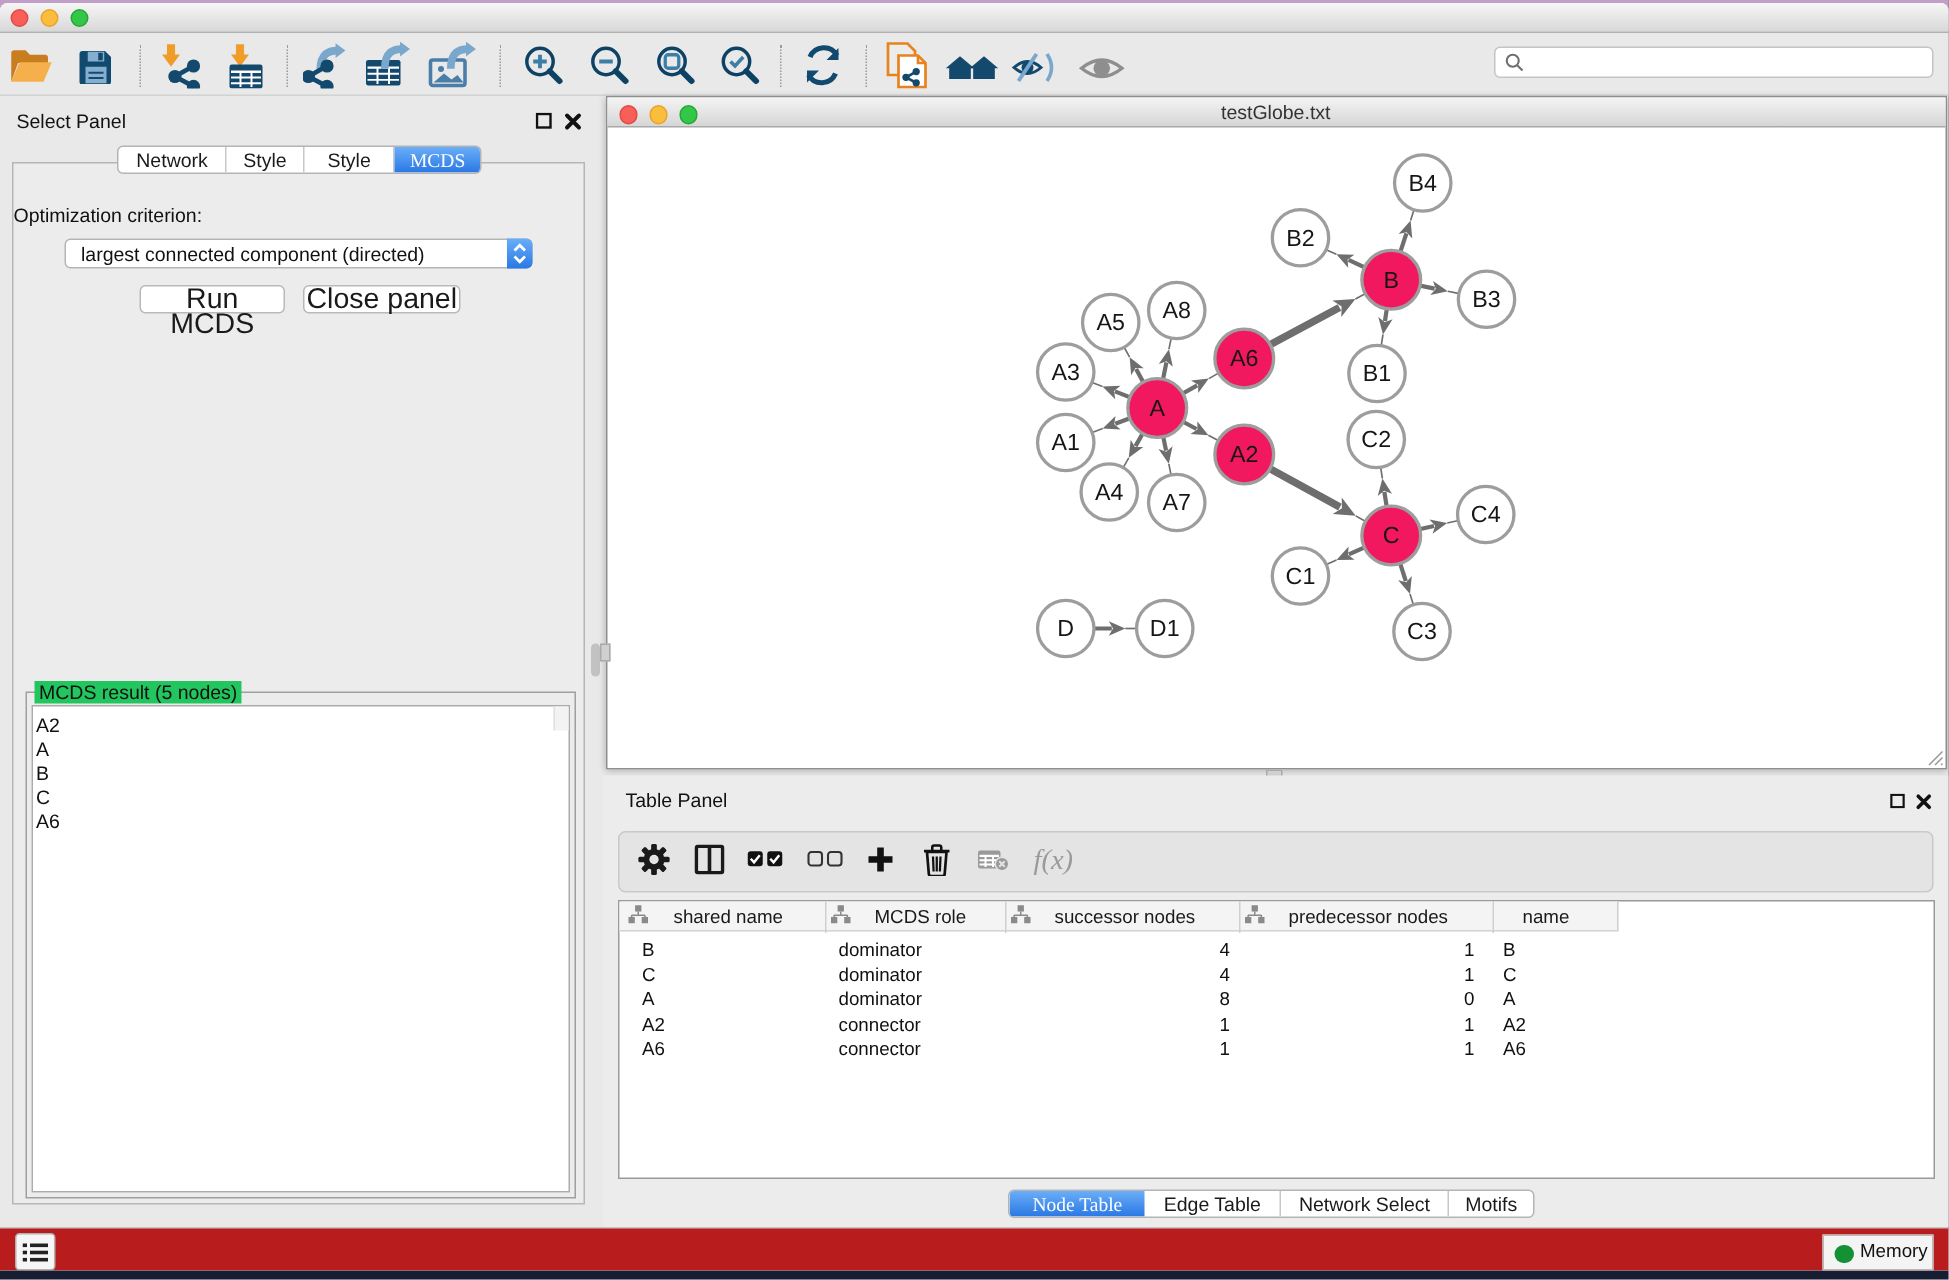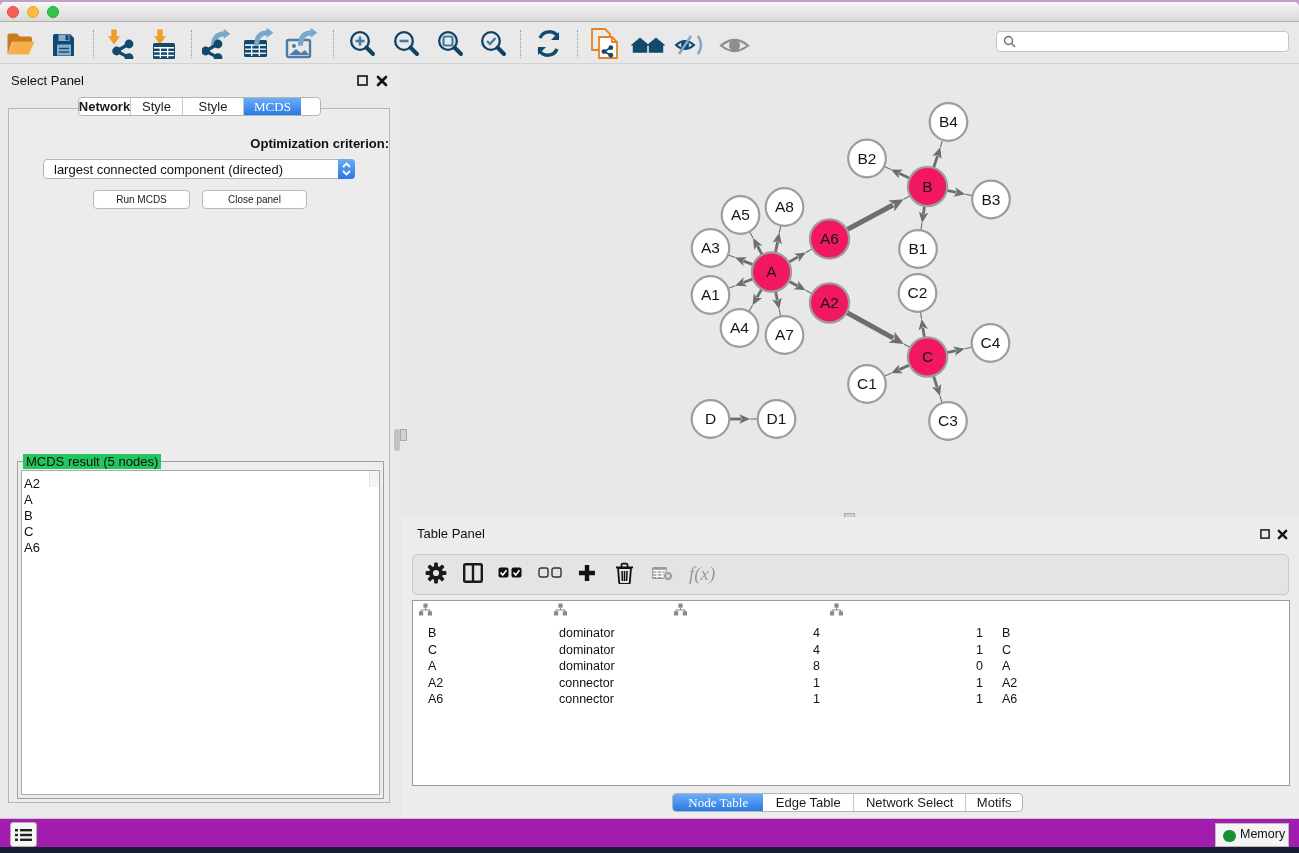--- a/index.html
+++ b/index.html
@@ -20,21 +20,21 @@
 #ctrlpanel { position:absolute; left:0; top:62px; width:401px; height:754px; background:#e9e9e9; }
 #ctrlbox { position:absolute; left:8px; top:44px; width:382px; height:695px;
   border:1px solid #b6b6b6; background:#ececec; }
 .tabs { position:absolute; display:flex; height:19px; border:1px solid #b4b4b4;
   border-radius:4px; overflow:hidden; background:#fff; font-size:13px; z-index:6; }
 .tabs div { display:flex; align-items:center; justify-content:center; color:#1a1a1a;
   border-right:1px solid #c8c8c8; height:100%; }
 .tabs div:last-child { border-right:none; }
 .tabs .sel { background:linear-gradient(#6aaef8,#2a78e4); color:#fff; border-right:none;font-family:Liberation Serif, serif; }
 .btn { position:absolute; height:19px; background:#fff; border:1px solid #b9b9b9;
-  border-radius:4px; font-size:10px; color:#1a1a1a; text-align:center; line-height:17px; }
+  border-radius:4px; font-size:19px; color:#1a1a1a; text-align:center; line-height:17px; }
 #mcdsfs { position:absolute; left:8px; top:352px; width:367px; height:338px;
   border:1px solid #9f9f9f; }
 #mcdslegend { position:absolute; left:5px; top:-8px; background:#22c55e; padding:0 3px;
   font-size:13px; color:#111; }
 #mcdslist { position:absolute; left:3px; top:8px; width:359px; height:325px; background:#fff;
   border:1px solid #ababab; font-size:13px; color:#111; padding-top:5px; }
 #mcdslist div { height:16px; line-height:16px; padding-left:2px; }
 #scrolltrack { position:absolute; right:0px; top:0px; width:10px; height:323px;
   background:#f3f3f3; border-left:1px solid #e0e0e0; }
 #netwin { position:absolute; left:403.5px; top:62px; width:894px; height:449px;
@@ -46,21 +46,21 @@
 #tptoolbar { position:absolute; left:10px; top:37px; width:877px; height:41px;
   background:#e4e4e4; border:1px solid #c9c9c9; border-radius:5px; }
 #tptable { position:absolute; left:10px; top:83px; width:878px; height:186px;
   background:#fff; border:1px solid #9a9a9a; }
 #thead { position:absolute; left:0; top:0; width:666px; height:20px; background:#f4f4f4;
   border-bottom:1px solid #d4d4d4; border-right:1px solid #cfcfcf; font-size:12.5px; color:#1a1a1a; }
 #thead .hl { position:absolute; top:0; height:21px; border-left:1px solid #cfcfcf; }
 #thead span { position:absolute; top:3px; }
 .trow { position:absolute; width:100%; height:16.5px; font-size:12.5px; color:#111; }
 .trow span { position:absolute; top:1px; }
-#statusbar { position:absolute; left:0; top:816px; width:100%; height:29px; background:#a21caf;
+#statusbar { position:absolute; left:0; top:816px; width:100%; height:29px; background:#b91c1c;
   border-top:1px solid #c6c6c6; }
 #membtn { position:absolute; right:10px; top:4px; width:74px; height:23.5px; background:#f4f4f4;
   border:1px solid #b9b9b9; font-size:12.5px; color:#111;
   line-height:21px; padding-left:24px; }
 #listbtn { position:absolute; left:10px; top:3px; width:27px; height:25px; background:#f6f6f6;
   border:1px solid #b0b0b0; border-radius:3px; }
 .wbtn { position:absolute; font-size:13px; color:#111; font-weight:bold; }
 </style></head><body>
 <div id="deskTop"></div>
 <div id="app">
@@ -78,27 +78,27 @@
     </div>
   <div id="ctrlpanel">
     <div style="position:absolute;left:11px;top:9px;font-size:13px;color:#111;">Select Panel</div>
     <svg class="wbtn" style="left:357px;top:11px" width="11" height="11" viewBox="0 0 11 11">
         <rect x="1" y="1" width="9" height="9" fill="none" stroke="#111" stroke-width="1.6"></rect>
       </svg>
     <svg class="wbtn" style="left:376px;top:11px" width="12" height="12" viewBox="0 0 12 12">
         <path d="M2 2 L10 10 M10 2 L2 10" stroke="#111" stroke-width="2.6" stroke-linecap="round"></path>
       </svg>
     <div class="tabs" style="left:78px;top:33px;width:243px;">
-      <div style="width:52px;font-weight:bold;">Network</div>
+      <div style="width:73px;">Network</div>
         <div style="width:52px;">Style</div>
       <div style="width:61px;">Style</div>
         <div class="sel" style="width:57px;">MCDS</div>
     </div>
     <div id="ctrlbox">
-      <div style="position:absolute;left:0;top:27px;width:100%;text-align:right;font-size:13px;color:#111;font-weight:bold;">Optimization criterion:</div>
+      <div style="position:absolute;left:0;top:27px;width:100%;text-align:left;font-size:13px;color:#111;">Optimization criterion:</div>
       <div style="position:absolute;left:34px;top:50px;width:312px;height:20px;background:#fff;border:1px solid #b5b5b5;border-radius:4px;font-size:13px;color:#111;">
         <span style="position:absolute;left:10px;top:2px;">largest connected component (directed)</span>
         <div style="position:absolute;right:-1px;top:-1px;width:17px;height:20px;background:linear-gradient(#6aaef8,#2a78e4);border-radius:0 4px 4px 0;">
           <svg width="11" height="14" viewBox="0 0 11 14" style="position:absolute;left:3px;top:3px">
             <path d="M2 5 L5.5 1.5 L9 5" stroke="#fff" stroke-width="1.8" fill="none"></path>
             <path d="M2 9 L5.5 12.5 L9 9" stroke="#fff" stroke-width="1.8" fill="none"></path>
             </svg>
         </div>
       </div>
       <div class="btn" style="left:84px;top:81px;width:97px;">Run MCDS</div>
@@ -109,20 +109,29 @@
             <div>A2</div>
             <div>A</div>
             <div>B</div>
             <div>C</div>
             <div>A6</div>
           <div id="scrolltrack"></div>
           </div>
       </div>
     </div>
     <div style="position:absolute;left:394px;top:365px;width:6px;height:22px;background:#c2c2c2;border-radius:3px;"></div>
+  </div>
+  <div id="netwin">
+    <div class="wtitle">testGlobe.txt</div>
+    <div class="tl" style="left:8.2px;top:5.2px;background:#f75f58;border:0.5px solid #e04b44;"></div>
+    <div class="tl" style="left:28.2px;top:5.2px;background:#fbbd3e;border:0.5px solid #e8a428;"></div>
+    <div class="tl" style="left:48.2px;top:5.2px;background:#34c648;border:0.5px solid #24a835;"></div>
+    <svg style="position:absolute;right:1px;bottom:1px" width="12" height="12" viewBox="0 0 12 12">
+      <path d="M11 2 L2 11 M11 6 L6 11 M11 10 L10 11" stroke="#9a9a9a" stroke-width="1"></path>
+      </svg>
   </div>
   <svg style="position:absolute;left:404.5px;top:84px" width="893" height="427" viewBox="404.5 84 893 427" font-family="'Liberation Sans',sans-serif">
       <line x1="734.6" y1="283.7" x2="728.1" y2="286.2" stroke="#6e6e6e" stroke-width="1.1"></line>
       <line x1="771.0" y1="270.0" x2="743.0" y2="280.5" stroke="#6e6e6e" stroke-width="2.8"></line>
       <path d="M734.6 283.7 L743.2 275.3 L742.3 280.8 L746.6 284.3 Z" fill="#6e6e6e"></path>
       <line x1="805.1" y1="288.2" x2="811.3" y2="291.5" stroke="#6e6e6e" stroke-width="1.1"></line>
       <line x1="771.0" y1="270.0" x2="797.2" y2="284.0" stroke="#6e6e6e" stroke-width="2.8"></line>
       <path d="M805.1 288.2 L793.1 287.3 L797.8 284.3 L797.7 278.8 Z" fill="#6e6e6e"></path>
       <line x1="734.5" y1="255.6" x2="728.0" y2="253.1" stroke="#6e6e6e" stroke-width="1.1"></line>
       <line x1="771.0" y1="270.0" x2="742.8" y2="258.9" stroke="#6e6e6e" stroke-width="2.8"></line>
@@ -224,20 +233,31 @@
     <div style="position:absolute;left:15px;top:9px;font-size:13px;color:#111;">Table Panel</div>
     <svg class="wbtn" style="left:858px;top:12px" width="10" height="10" viewBox="0 0 11 11">
         <rect x="1" y="1" width="9" height="9" fill="none" stroke="#111" stroke-width="1.6"></rect>
       </svg>
     <svg class="wbtn" style="left:875px;top:12px" width="11" height="11" viewBox="0 0 12 12">
         <path d="M2 2 L10 10 M10 2 L2 10" stroke="#111" stroke-width="2.6" stroke-linecap="round"></path>
       </svg>
     <div id="tptoolbar"></div>
     <span style="position:absolute;left:287px;top:46px;font-size:19px;color:#9a9a9a;font-family:'Liberation Serif',serif;font-style:italic;">f(x)</span>
     <div id="tptable">
+      <div id="thead">
+        <div class="hl" style="left:137px"></div>
+          <div class="hl" style="left:257px"></div>
+        <div class="hl" style="left:413px"></div>
+          <div class="hl" style="left:582px"></div>
+        <span style="left:36px;">shared name</span>
+        <span style="left:170px;">MCDS role</span>
+        <span style="left:290px;">successor nodes</span>
+        <span style="left:446px;">predecessor nodes</span>
+        <span style="left:602px;">name</span>
+      </div>
       <div class="trow" style="top:24.0px">
           <span style="left:15px">B</span>
           <span style="left:146px">dominator</span>
           <span style="left:385px;width:22px;text-align:right">4</span>
           <span style="left:548px;width:22px;text-align:right">1</span>
           <span style="left:589px">B</span>
         </div>
         <div class="trow" style="top:40.5px">
           <span style="left:15px">C</span>
           <span style="left:146px">dominator</span>

